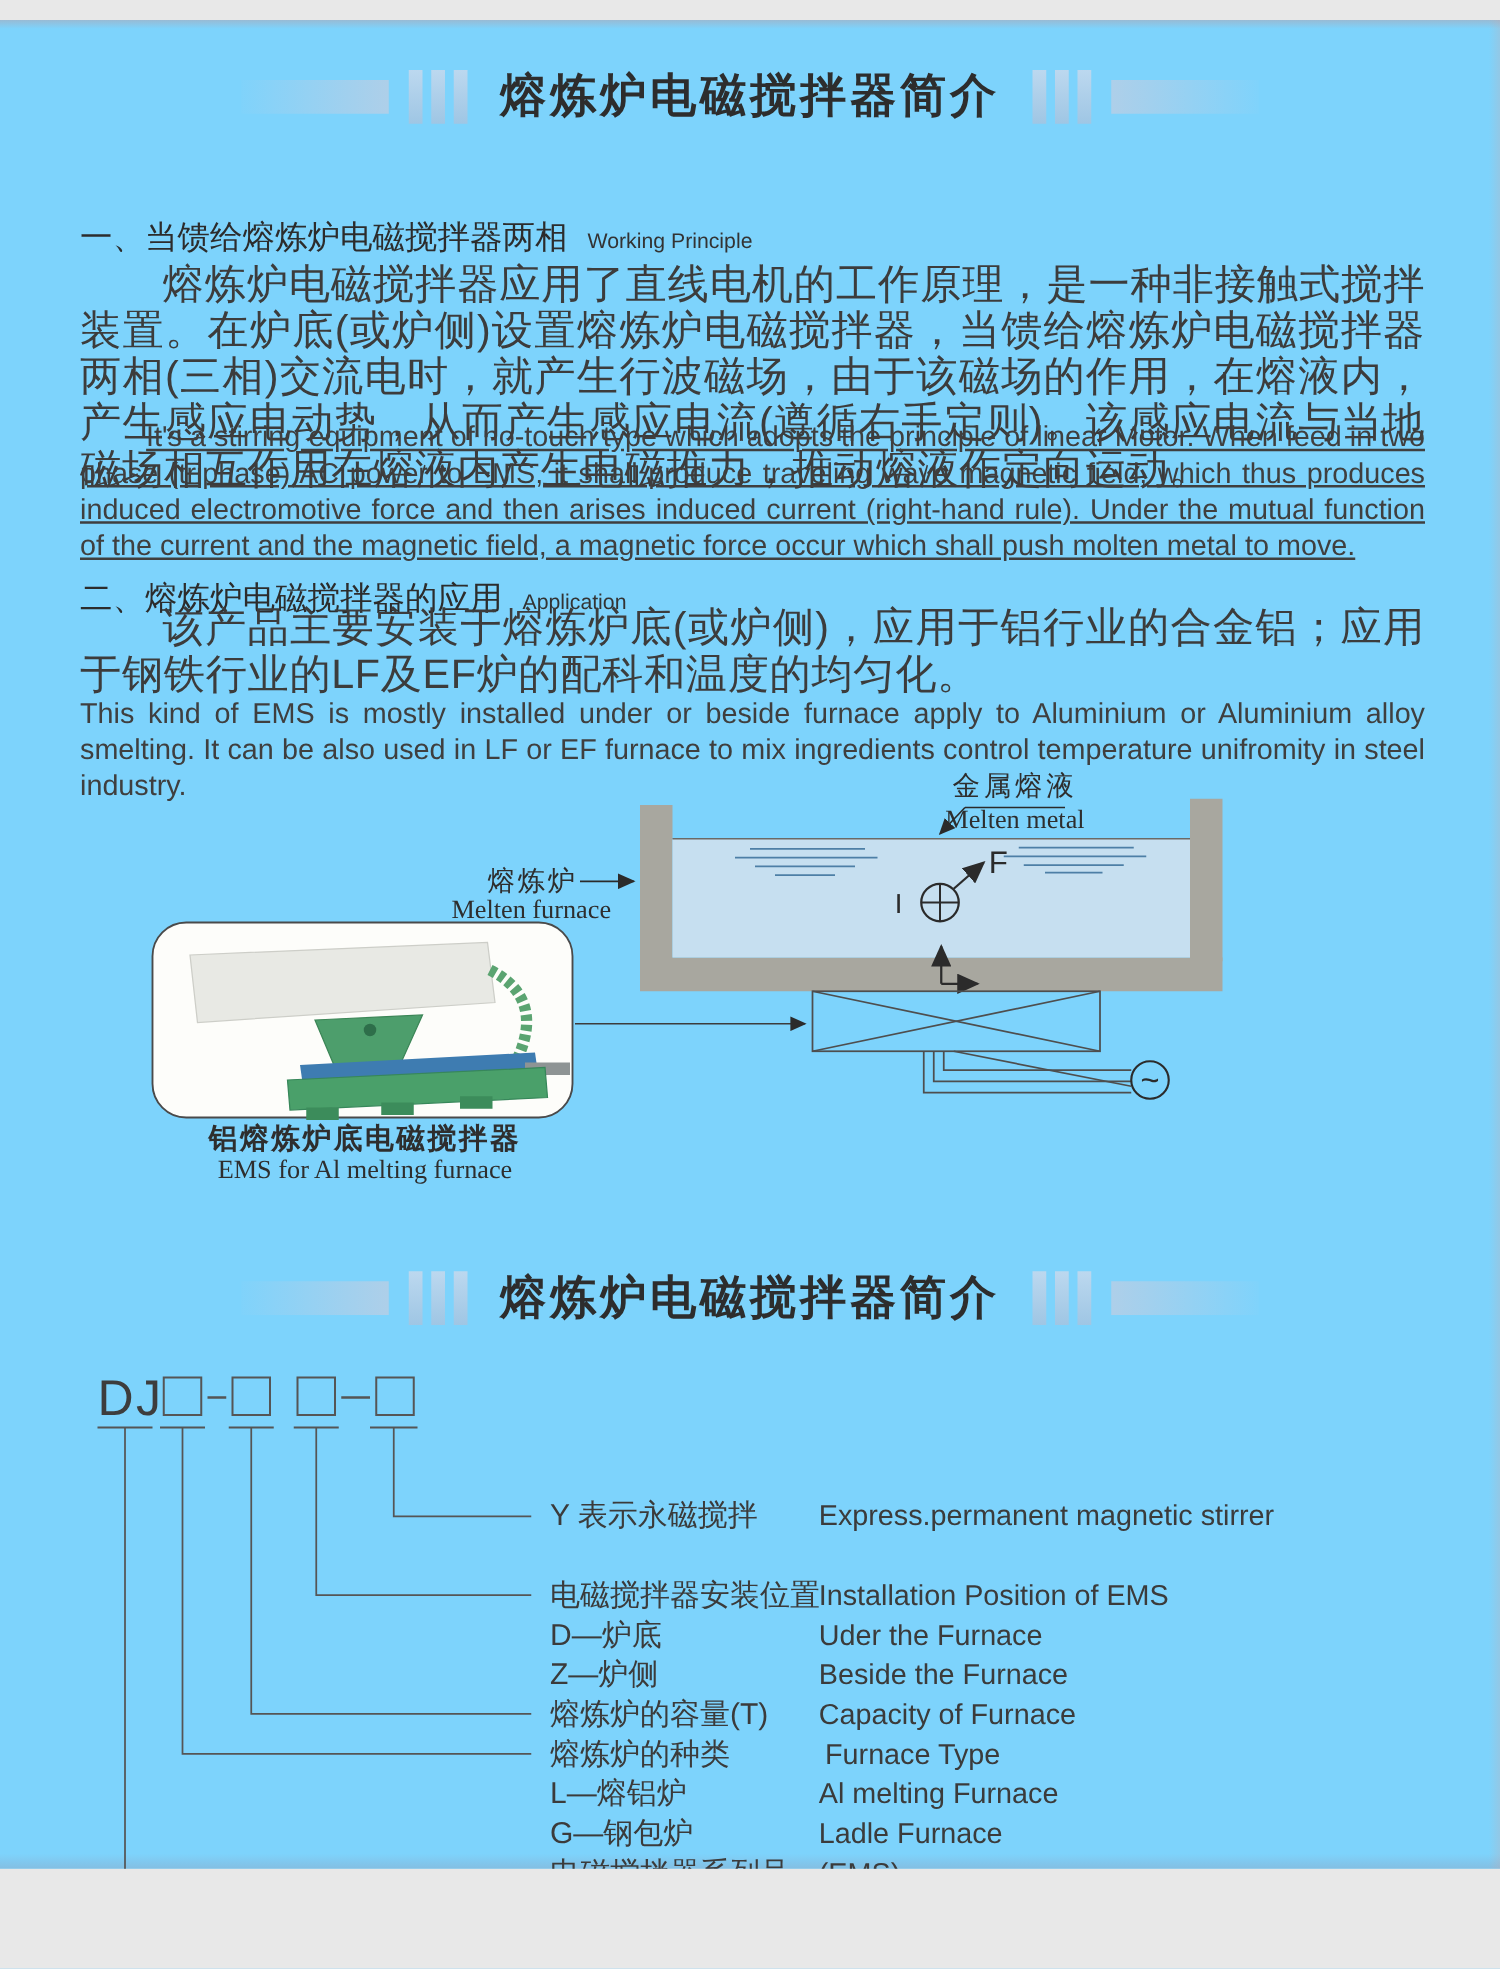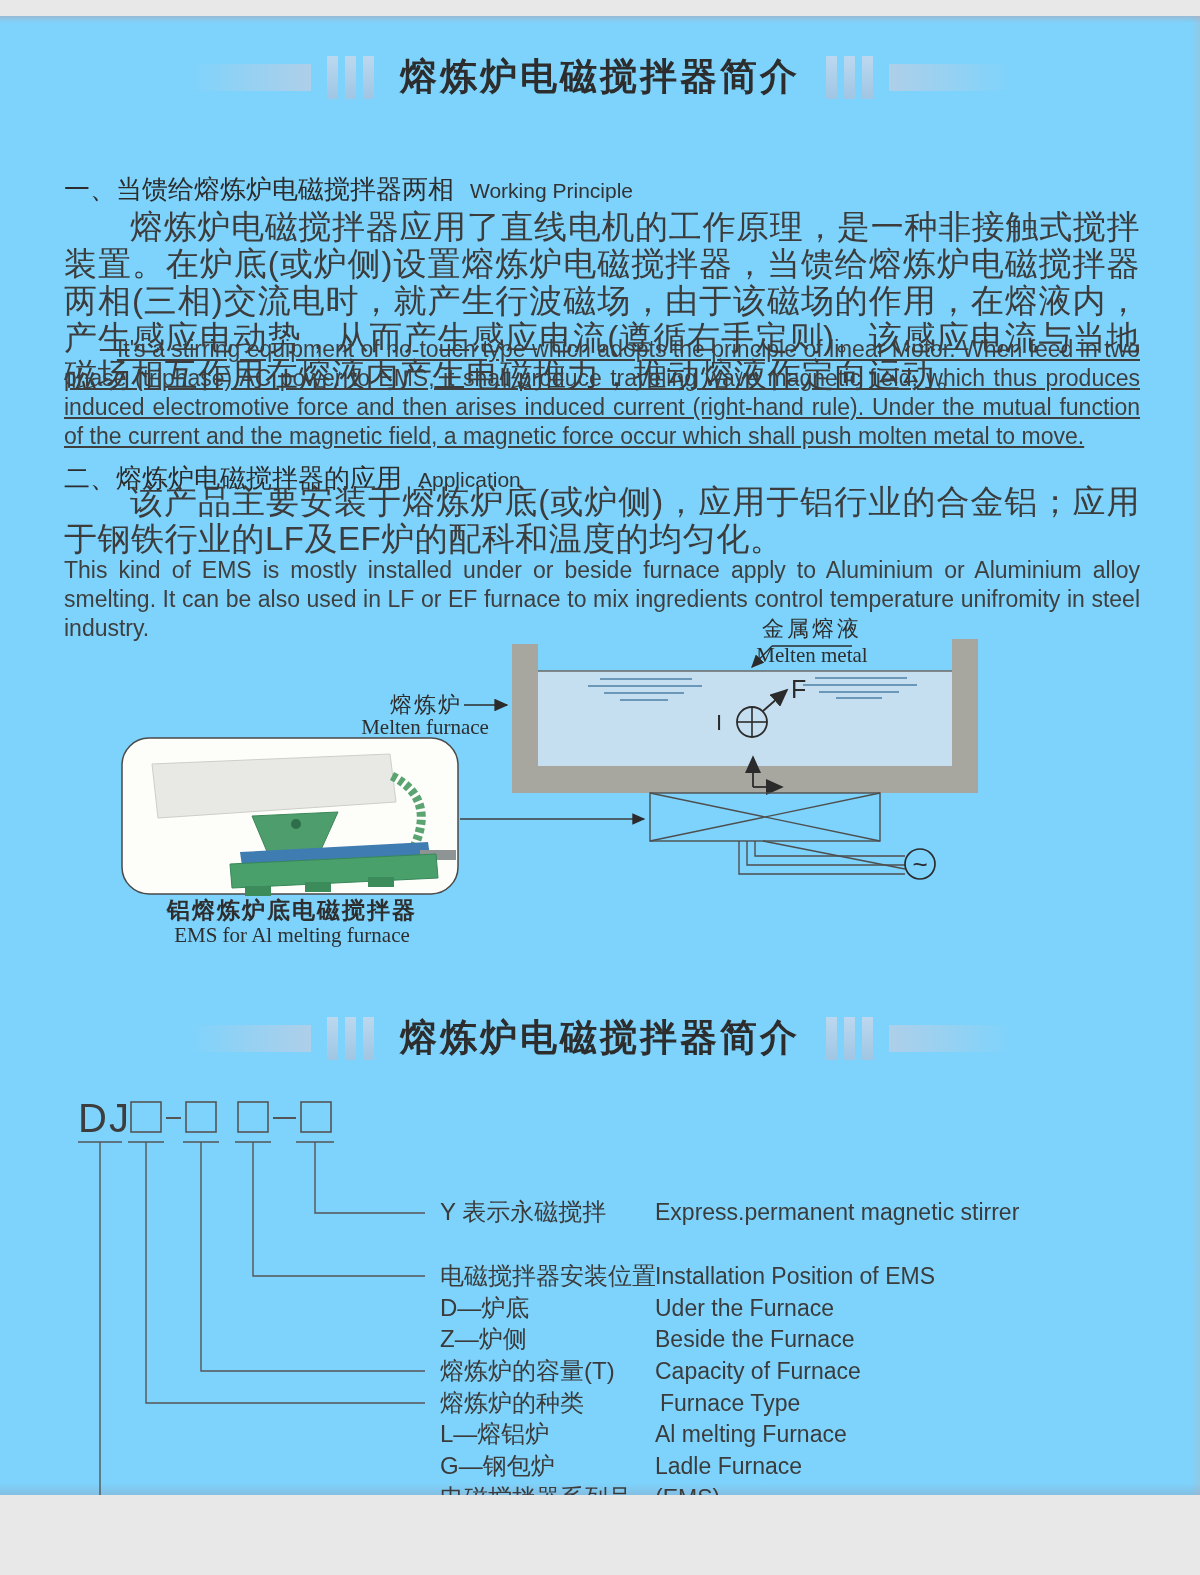--- a/index.html
+++ b/index.html
@@ -22,21 +22,21 @@
   .bar-thin{width:11px;height:43px;background:linear-gradient(to bottom,#bcd8ef,#9fc6e4);}
   .bars{display:flex;align-items:center;gap:7px;}
   .bars.l{margin-right:26px;}
   .bars.r{margin-left:26px;}
   .bars .bar-wide{margin:0 9px;}
   .hdr-title{font-size:37px;font-weight:700;color:#2d2d2d;letter-spacing:3px;white-space:nowrap;}
   .hdr-sub{text-align:center;font-size:27px;color:#1e1e1e;margin-top:7px;letter-spacing:.5px;}
 
   
   .sec-head{position:absolute;left:64px;font-size:26px;color:#2c2c2c;font-weight:500;white-space:nowrap;}
-  .sec-head .en{font-size:21px;font-weight:400;color:#333;margin-left:16px;}
+  .sec-head .en{font-size:17px;font-weight:400;color:#333;margin-left:16px;}
   .para{position:absolute;left:64px;width:1076px;text-align:justify;}
   .para.cn{font-size:33px;line-height:37px;letter-spacing:.5px;color:#3c3c3c;text-indent:2em;}
   .para.en{font-size:23px;line-height:29px;color:#3f3f3f;}
   .para.en.ind{text-indent:2.3em;text-decoration:underline;}
 
   
   svg{position:absolute;left:0;}
   .serif-t{font-family:"Liberation Serif",serif;fill:#2e2e2e;}
   .sans-t{font-family:"Liberation Sans",sans-serif;fill:#2b2b2b;}
   .lbl-cn{font-size:24px;fill:#3b3b3b;font-family:"Liberation Sans",sans-serif;}

